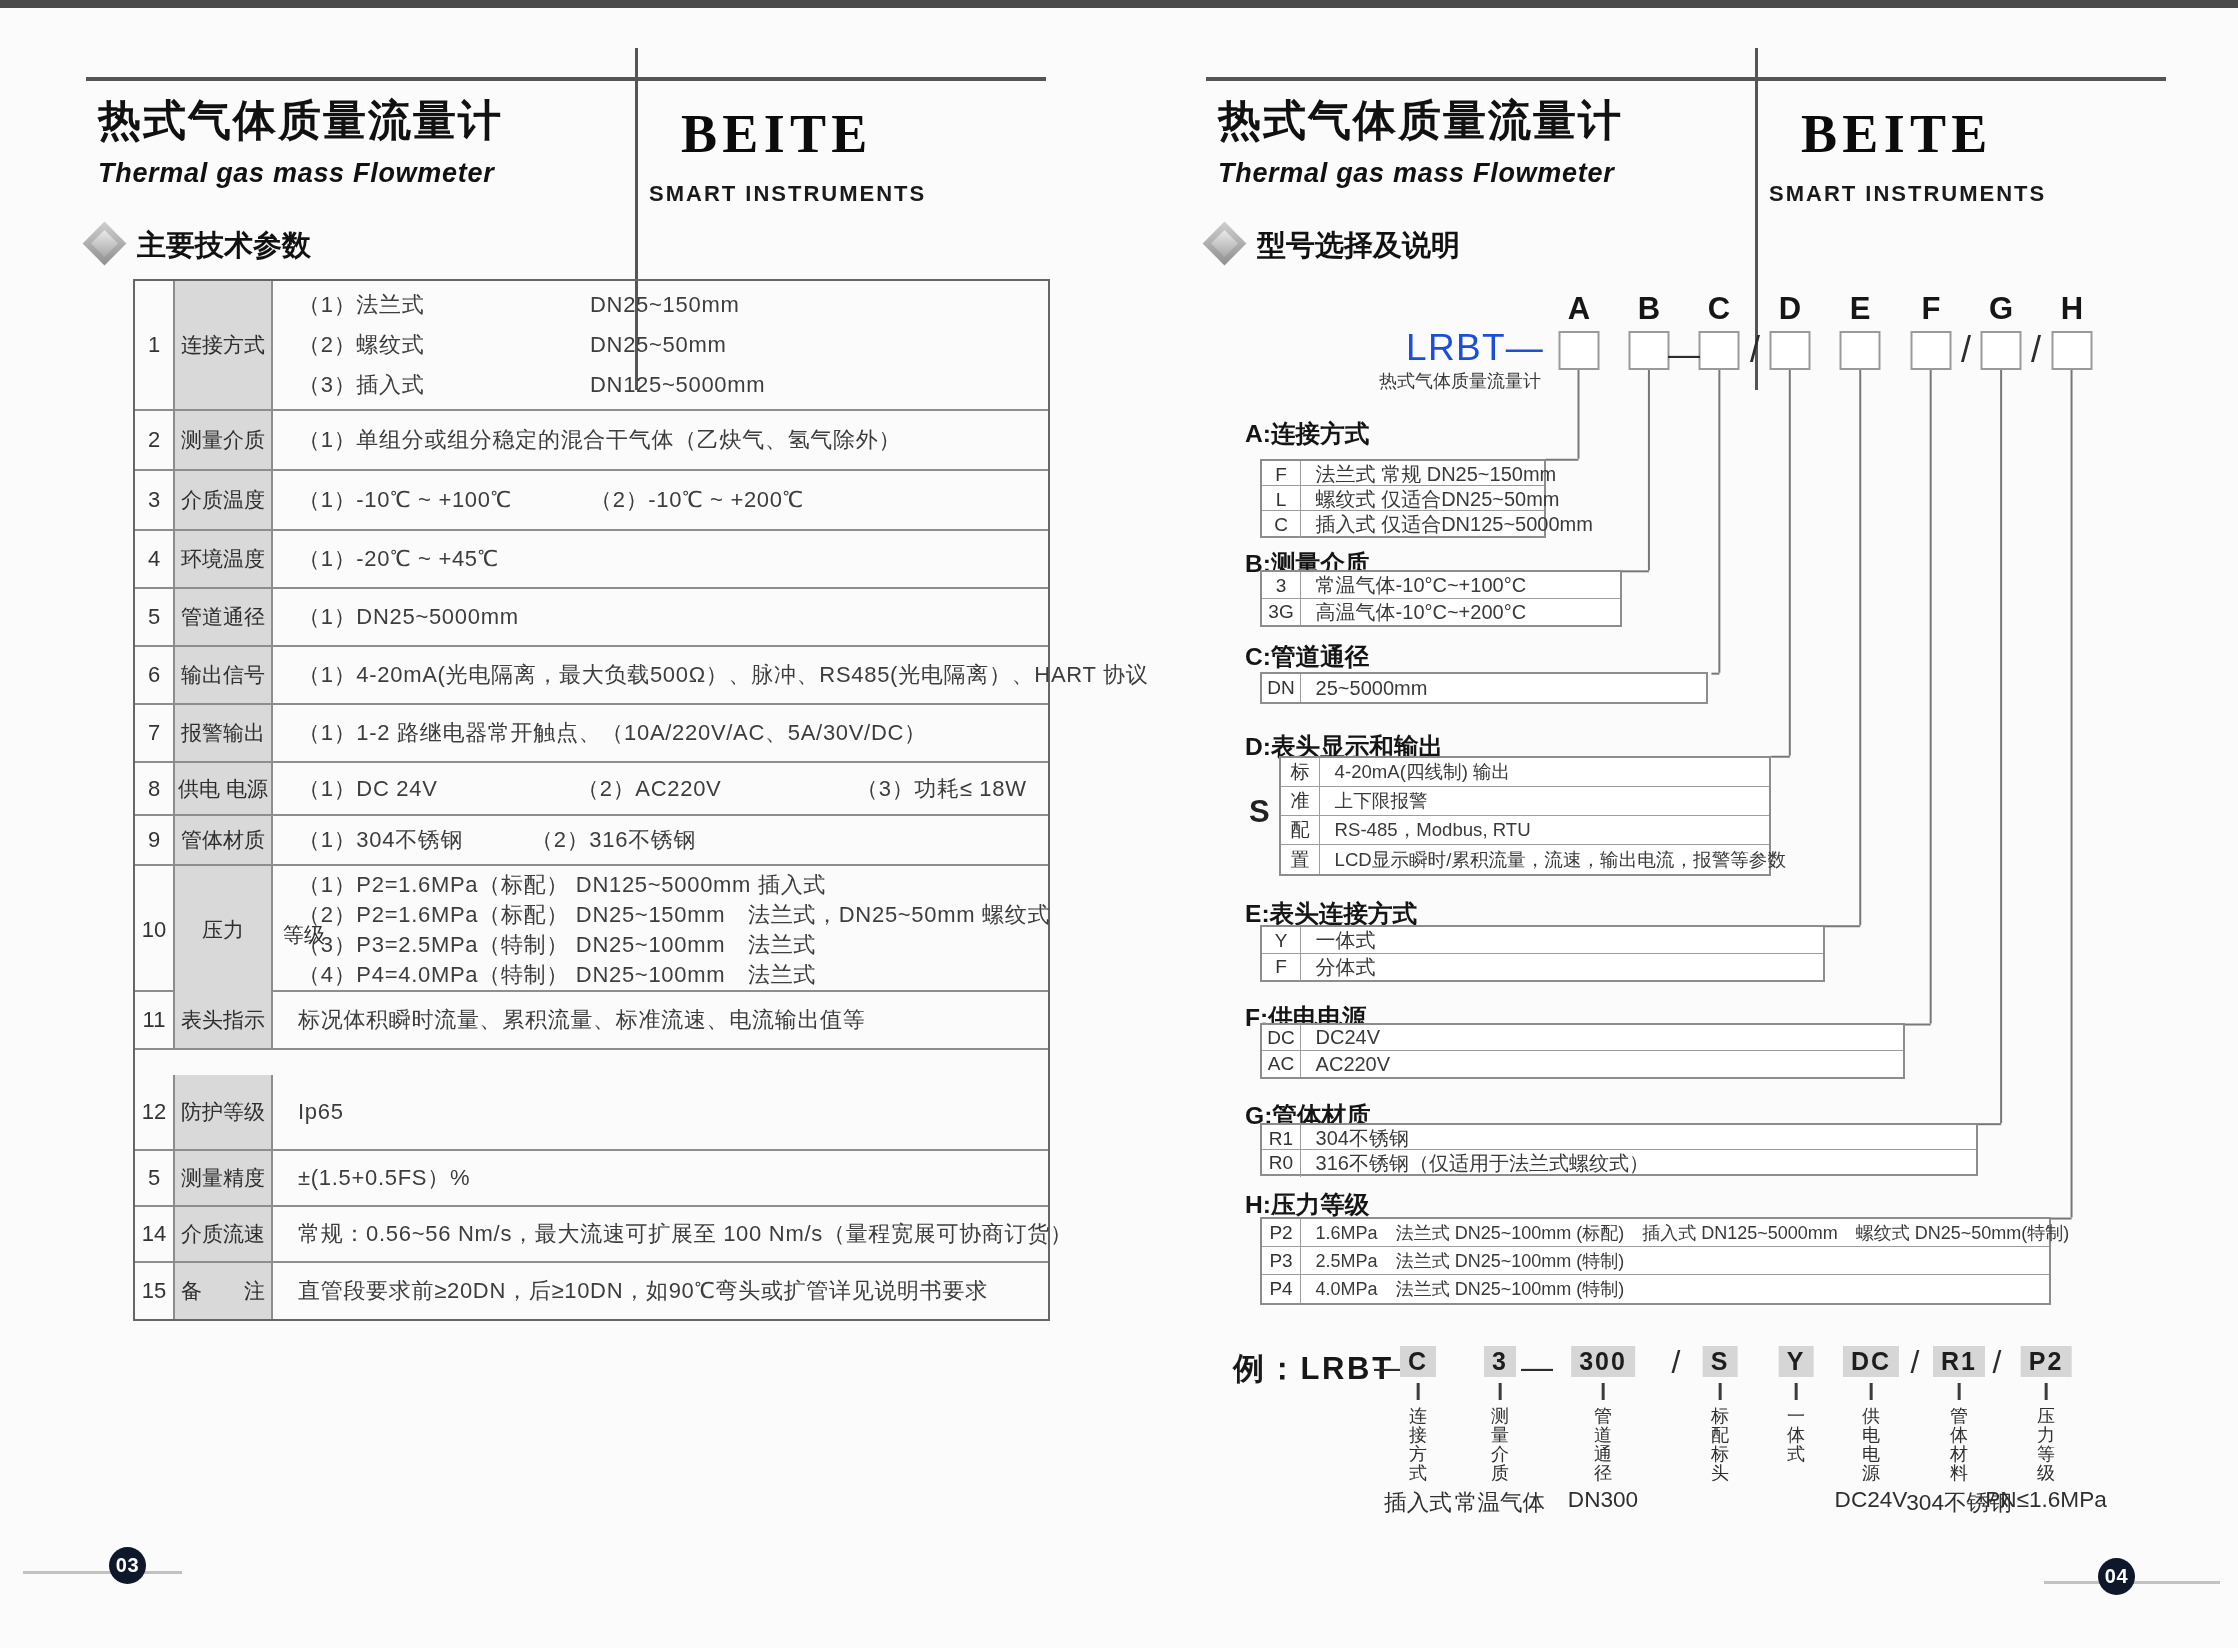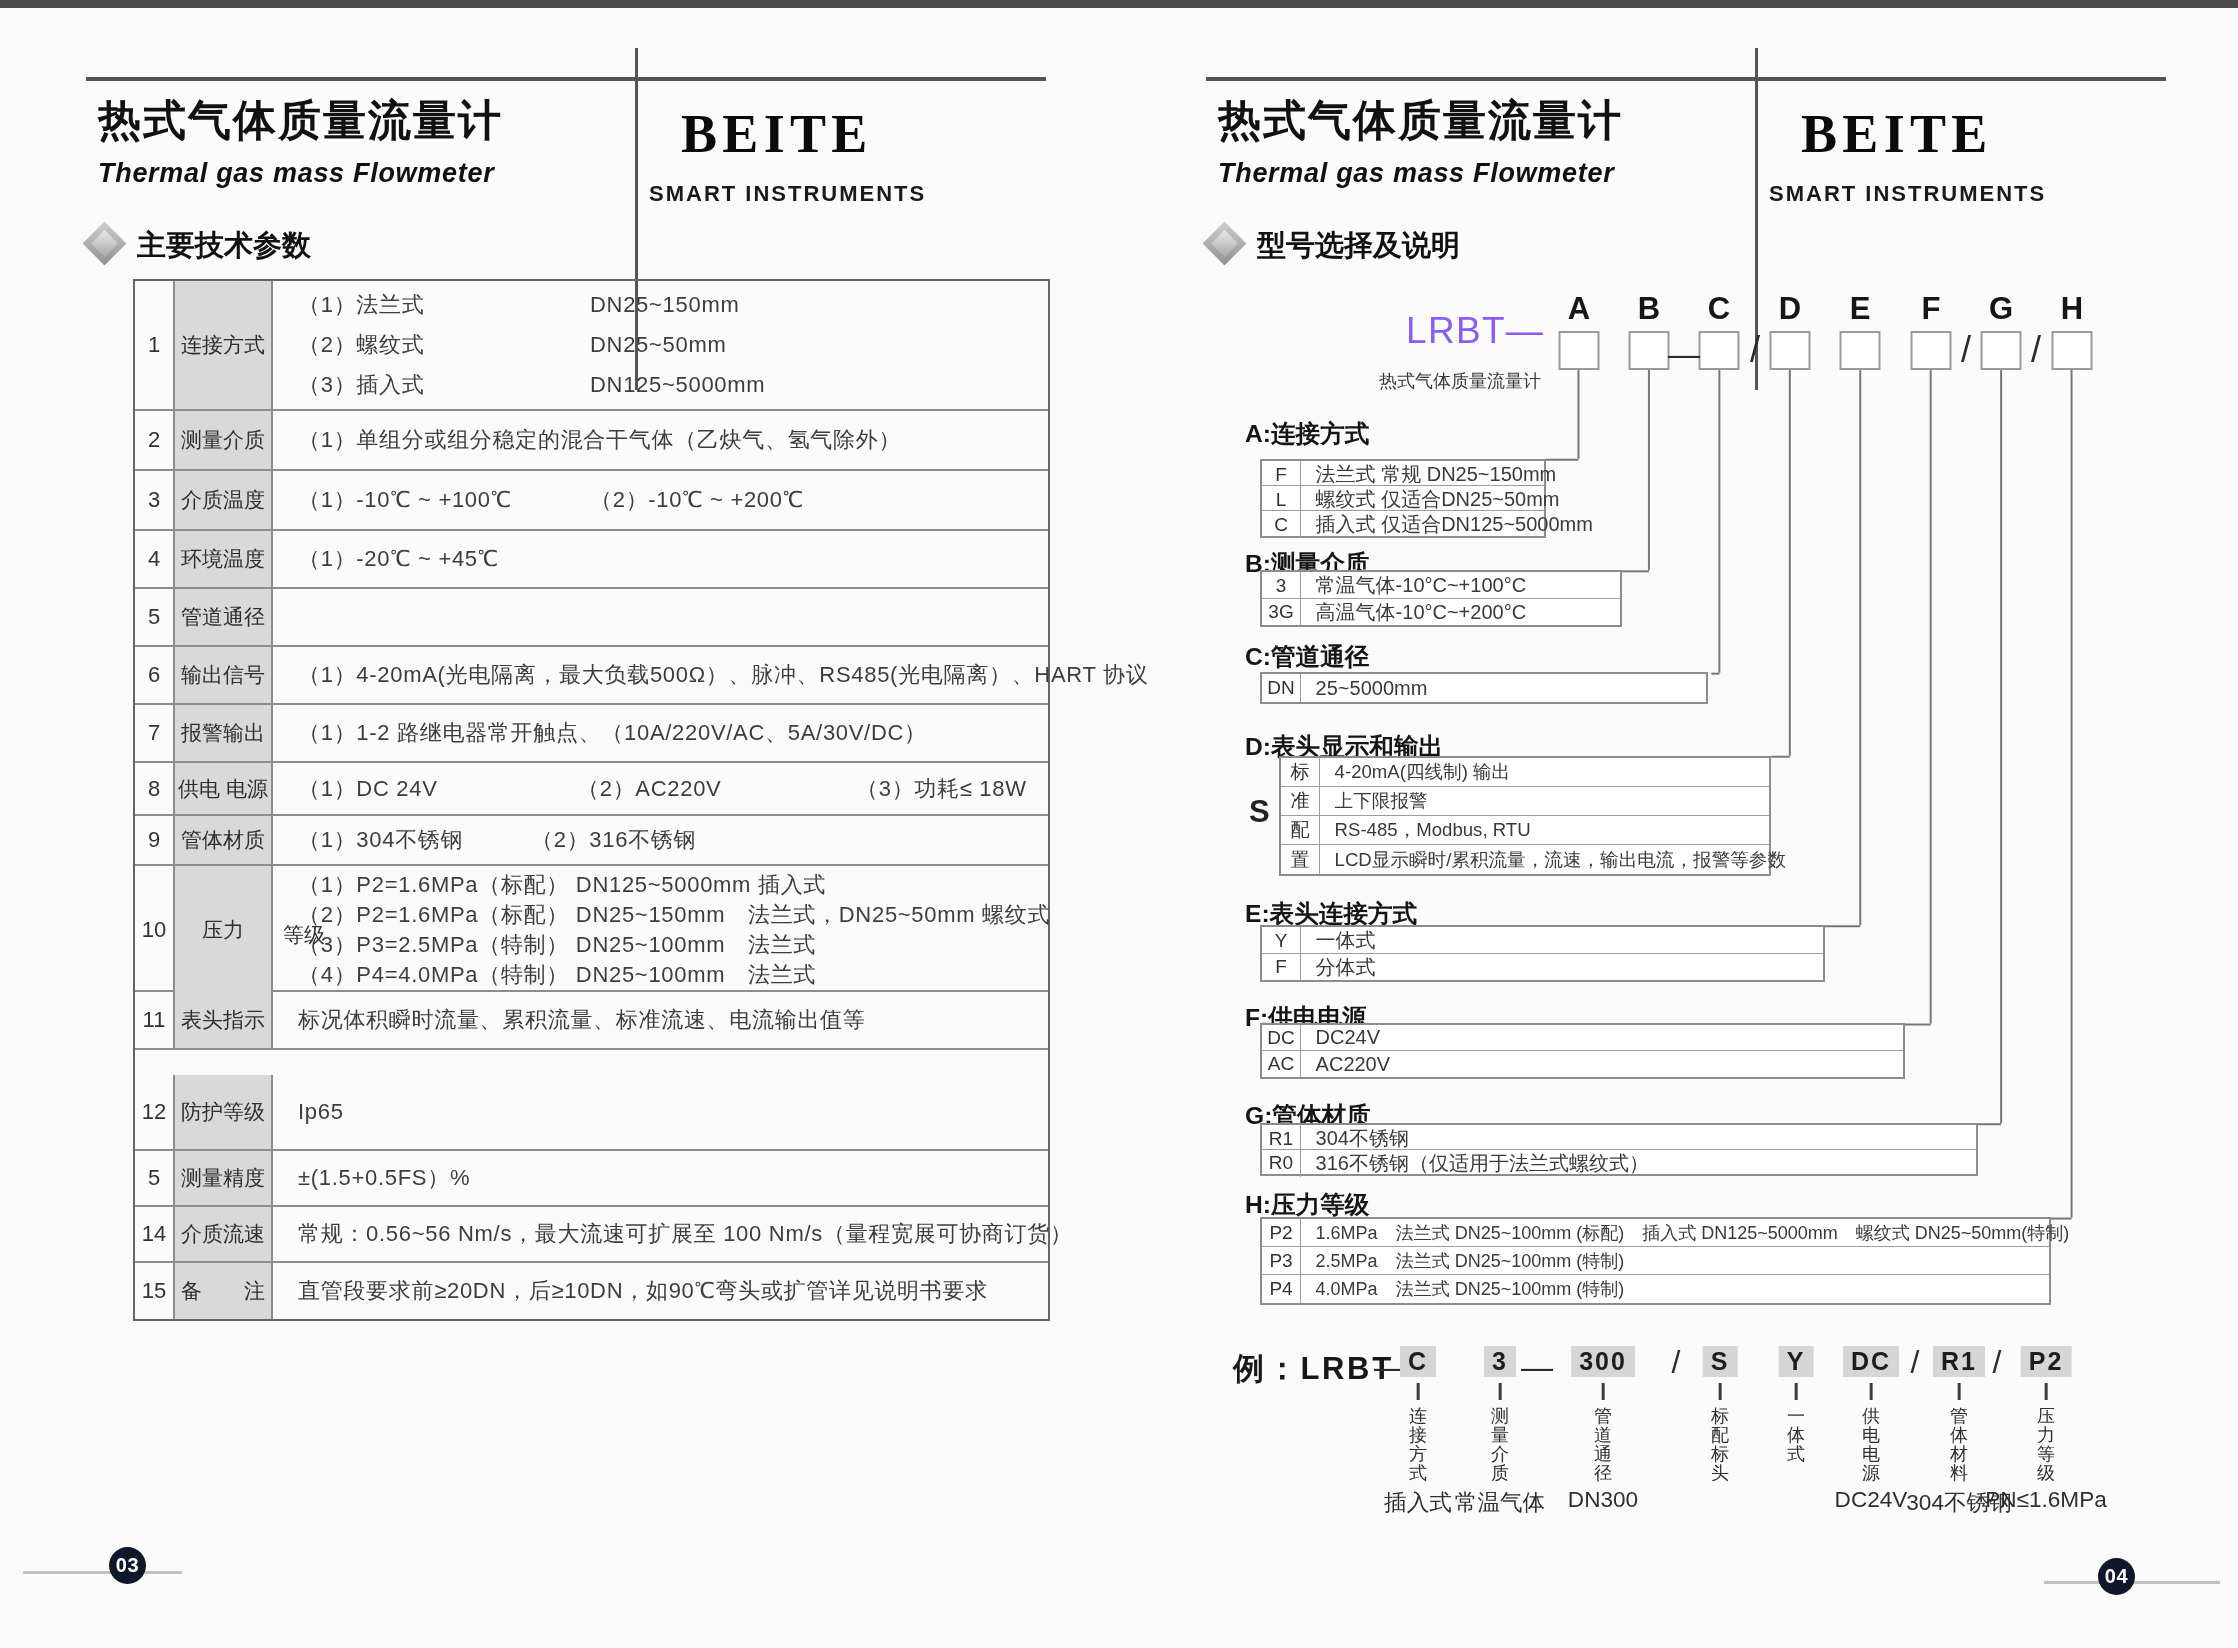--- a/index.html
+++ b/index.html
@@ -31,21 +31,21 @@
   .t-row{display:grid;grid-template-columns:40px 98px 1fr;border-bottom:2px solid #8d8d8d;position:relative;box-sizing:border-box;}
   .t-row:last-child{border-bottom:none;}
   .t-no{border-right:2px solid #8d8d8d;display:flex;align-items:center;justify-content:center;font-size:22px;color:#333;box-sizing:border-box;}
   .t-label{border-right:2px solid #8d8d8d;background:#d9d9d9;display:flex;align-items:center;justify-content:center;font-size:21px;color:#2e2e2e;white-space:nowrap;box-sizing:border-box;}
   .t-content{display:flex;flex-direction:column;justify-content:space-around;padding:4px 1px 4px 25px;box-sizing:border-box;}
   .c-line{font-size:22px;color:#3d3d3d;letter-spacing:0.7px;white-space:nowrap;}
   .c-part{display:inline-block;}
   .label-suffix{position:absolute;left:148px;top:44%;font-size:21px;color:#2e2e2e;}
 
   
-  .model-prefix{position:absolute;left:286px;top:310px;font-size:37px;color:#8b5cf6;letter-spacing:1.3px;white-space:nowrap;}
+  .model-prefix{position:absolute;left:286px;top:327px;font-size:37px;color:#1d4ed8;letter-spacing:1.3px;white-space:nowrap;}
   .model-caption{position:absolute;left:259px;top:369px;font-size:18px;color:#3a3a3a;white-space:nowrap;}
   .m-letter{position:absolute;top:291px;font-size:31px;font-weight:700;color:#161616;transform:translateX(-50%);}
   .m-box{position:absolute;top:331px;width:41px;height:39px;border:2px solid #9a9a9a;background:#fff;box-sizing:border-box;transform:translateX(-50%);}
   .m-sep{position:absolute;top:329px;font-size:36px;color:#2c2c2c;transform:translateX(-50%);}
   .m-sep.dash{top:336px;font-size:32px;}
   #connector-svg{position:absolute;left:0;top:0;width:1119px;height:1649px;}
 
   
   .msec-title{position:absolute;font-size:24.6px;font-weight:700;color:#151515;white-space:nowrap;}
   .msec-table{position:absolute;border:2px solid #8d8d8d;background:#fff;box-sizing:border-box;}
@@ -114,20 +114,23 @@
       <div class="t-row" style="height: 58px;">
         <div class="t-no">4</div>
         <div class="t-label">环境温度</div>
         <div class="t-content">
           <div class="c-line"><span class="c-part">（1）-20℃ ~ +45℃</span></div>
         </div>
       </div>
       <div class="t-row" style="height: 58px;">
         <div class="t-no">5</div>
         <div class="t-label">管道通径</div>
+        <div class="t-content">
+          <div class="c-line"><span class="c-part">（1）DN25~5000mm</span></div>
+        </div>
       </div>
       <div class="t-row" style="height: 58px;">
         <div class="t-no">6</div>
         <div class="t-label">输出信号</div>
         <div class="t-content">
           <div class="c-line"><span class="c-part">（1）4-20mA(光电隔离，最大负载500Ω）、脉冲、RS485(光电隔离）、HART 协议</span></div>
         </div>
       </div>
       <div class="t-row" style="height: 58px;">
         <div class="t-no">7</div>

